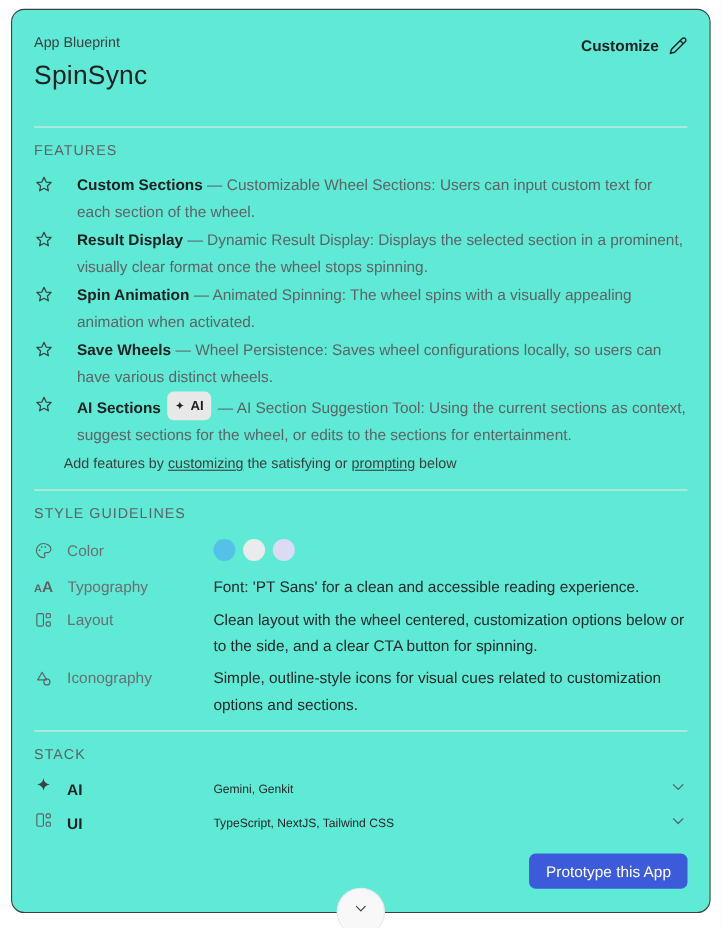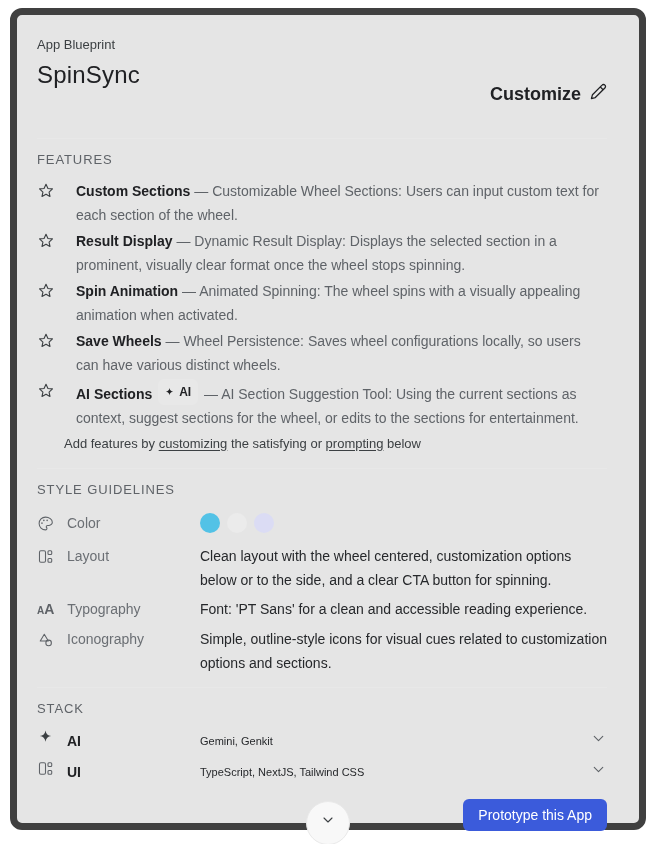--- a/index.html
+++ b/index.html
@@ -6,34 +6,34 @@
     width: 656px; height: 844px;
     margin: 0; padding: 0;
     overflow: hidden;
     background: #ffffff;
     font-family: "Liberation Sans", sans-serif;
     -webkit-font-smoothing: antialiased;
   }
   .card {
     position: absolute;
     left: 10px; right: 10px; top: 8px; bottom: 14px;
-    background: #e5e5e5;
-    border: 7px solid #404040;
+    background: #5eead4;
+    border: 1px solid #404040;
     border-radius: 12px;
-    padding: 22px 32px 0 20px;
+    padding: 22px 20px 0 20px;
     box-sizing: border-box;
   }
   
   .header { display: flex; justify-content: space-between; align-items: flex-start; }
   .eyebrow { font-size: 13px; color: #3c4043; line-height: 16px; }
   .app-title { font-size: 24px; font-weight: 500; color: #202124; line-height: 30px; margin-top: 7px; letter-spacing: 0.2px; }
   .customize {
-    display: flex; align-items: center; gap: 9px;
+    display: flex; align-items: flex-start; gap: 9px;
     background: none; border: none; padding: 2px 0; cursor: pointer;
-    font-family: inherit; font-size: 18px; font-weight: 700; color: #202124; margin-top: 44px;
+    font-family: inherit; font-size: 14px; font-weight: 700; color: #202124;
   }
   .divider { border: none; border-top: 1px solid #e8e8e8; margin: 31px 0 0 0; }
   .section-label {
     font-size: 13px; font-weight: 500; letter-spacing: 0.9px;
     color: #5f6368; margin-top: 13px; text-transform: uppercase;
   }
   
   .features { margin-top: 12px; }
   .feature { display: flex; gap: 21px; margin-bottom: 2px; }
   .feature .star { flex: 0 0 auto; margin-top: 3px; color: #3c4043; }
@@ -194,33 +194,33 @@
         <span>Color</span>
       </div>
       <div class="g-value swatches">
         <span class="swatch" style="background: rgb(83, 194, 230);"></span>
         <span class="swatch" style="background: rgb(235, 235, 235);"></span>
         <span class="swatch" style="background: rgb(219, 220, 244);"></span>
       </div>
     </div>
     <div class="g-row">
       <div class="g-label">
-        <span class="gicon"><svg width="17" height="17" viewBox="0 0 24 24">
-              <use href="#i-layout"></use>
-            </svg></span>
-        <span>Layout</span>
-      </div>
-      <div class="g-value">Clean layout with the wheel centered, customization options below or to the side, and a clear CTA button for spinning.</div>
-    </div>
-    <div class="g-row">
-      <div class="g-label">
         <span class="gicon typo-icon"><span class="sm">A</span><span class="lg">A</span></span>
         <span>Typography</span>
       </div>
       <div class="g-value">Font: 'PT Sans' for a clean and accessible reading experience.</div>
+    </div>
+    <div class="g-row">
+      <div class="g-label">
+        <span class="gicon"><svg width="17" height="17" viewBox="0 0 24 24">
+              <use href="#i-layout"></use>
+            </svg></span>
+        <span>Layout</span>
+      </div>
+      <div class="g-value">Clean layout with the wheel centered, customization options below or to the side, and a clear CTA button for spinning.</div>
     </div>
     <div class="g-row">
       <div class="g-label">
         <span class="gicon"><svg width="17" height="17" viewBox="0 0 24 24">
               <use href="#i-shapes"></use>
             </svg></span>
         <span>Iconography</span>
       </div>
       <div class="g-value">Simple, outline-style icons for visual cues related to customization options and sections.</div>
     </div>

